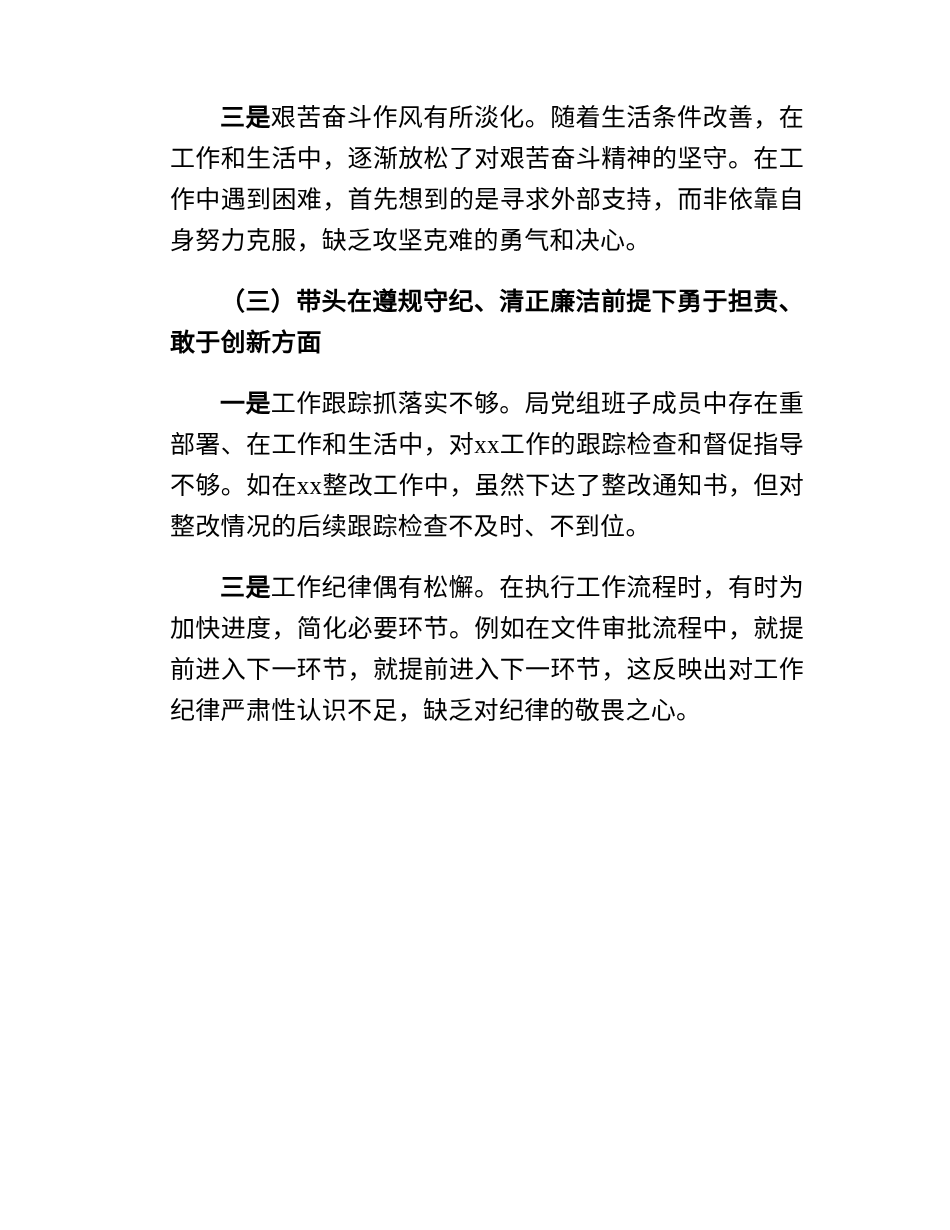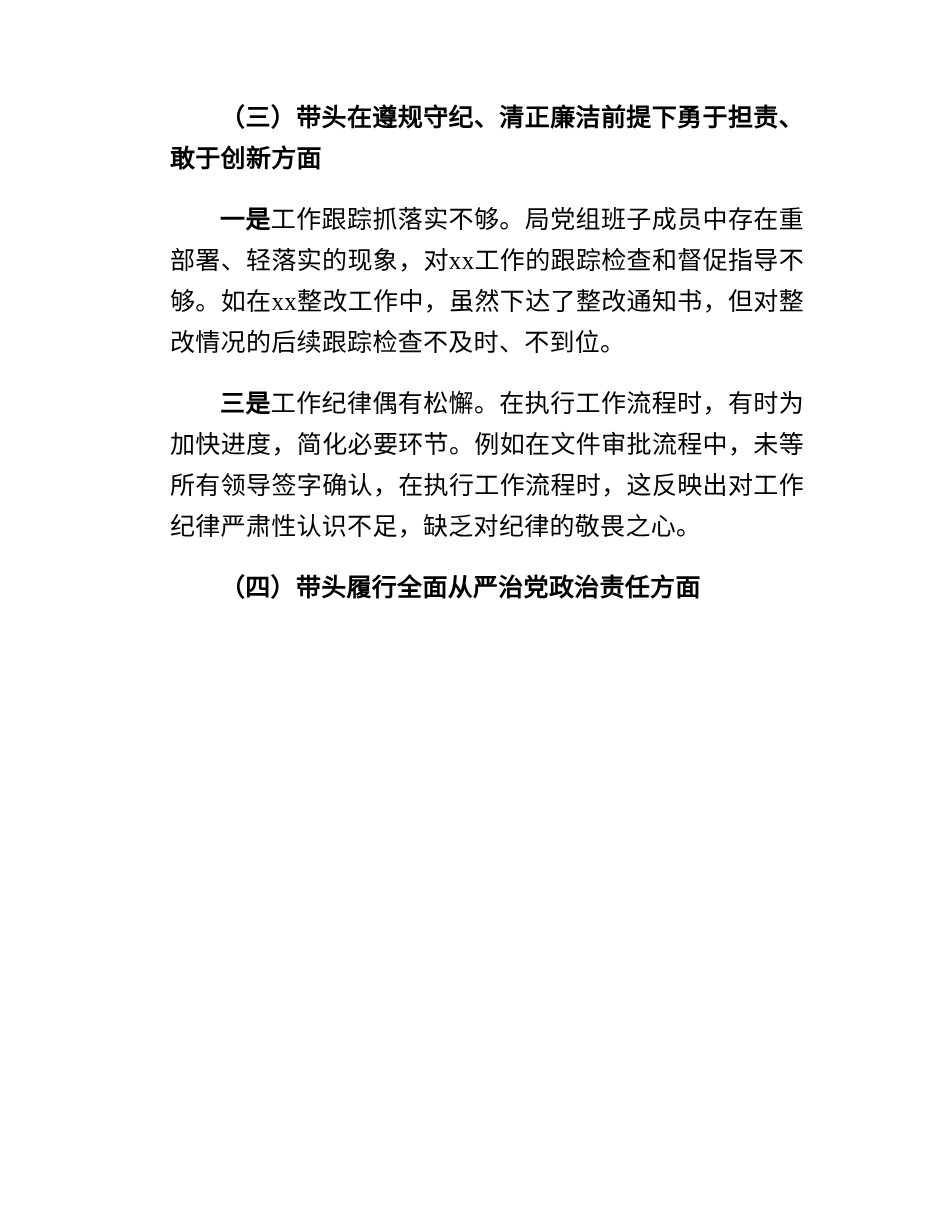--- a/index.html
+++ b/index.html
@@ -48,18 +48,18 @@
     
     font-weight: 700;
   }
 </style>
 </head>
 <body>
 
 <div class="page">
   <div class="doc-body">
 
+  <p class="para"><span class="lead">三是</span><span>艰苦奋斗作风有所淡化。随着生活条件改善，在工作和生活中，逐渐放松了对艰苦奋斗精神的坚守。在工作中遇到困难，首先想到的是寻求外部支持，而非依靠自身努力克服，缺乏攻坚克难的勇气和决心。</span></p>
       <p class="para heading"><span>（三）带头在遵规守纪、清正廉洁前提下勇于担责、敢于创新方面</span></p>
-      <p class="para"><span class="lead">一是</span><span>工作跟踪抓落实不够。局党组班子成员中存在重部署、轻落实的现象，对xx工作的跟踪检查和督促指导不够。如在xx整改工作中，虽然下达了整改通知书，但对整改情况的后续跟踪检查不及时、不到位。</span></p>
-      <p class="para"><span class="lead">三是</span><span>工作纪律偶有松懈。在执行工作流程时，有时为加快进度，简化必要环节。例如在文件审批流程中，未等所有领导签字确认，在执行工作流程时，这反映出对工作纪律严肃性认识不足，缺乏对纪律的敬畏之心。</span></p>
-      <p class="para heading"><span>（四）带头履行全面从严治党政治责任方面</span></p>
+      <p class="para"><span class="lead">一是</span><span>工作跟踪抓落实不够。局党组班子成员中存在重部署、在工作和生活中，对xx工作的跟踪检查和督促指导不够。如在xx整改工作中，虽然下达了整改通知书，但对整改情况的后续跟踪检查不及时、不到位。</span></p>
+      <p class="para"><span class="lead">三是</span><span>工作纪律偶有松懈。在执行工作流程时，有时为加快进度，简化必要环节。例如在文件审批流程中，就提前进入下一环节，就提前进入下一环节，这反映出对工作纪律严肃性认识不足，缺乏对纪律的敬畏之心。</span></p>
     </div>
 </div>
 
 </body></html>

